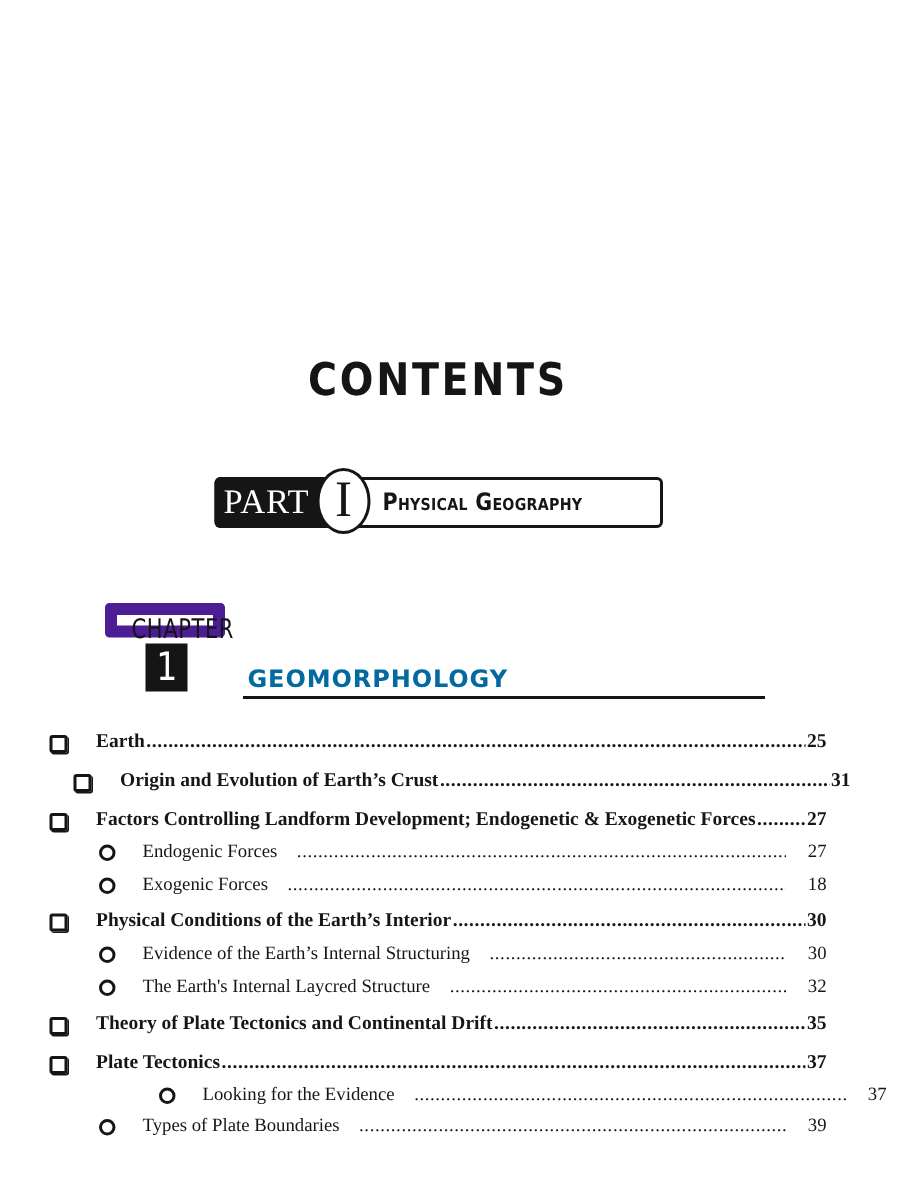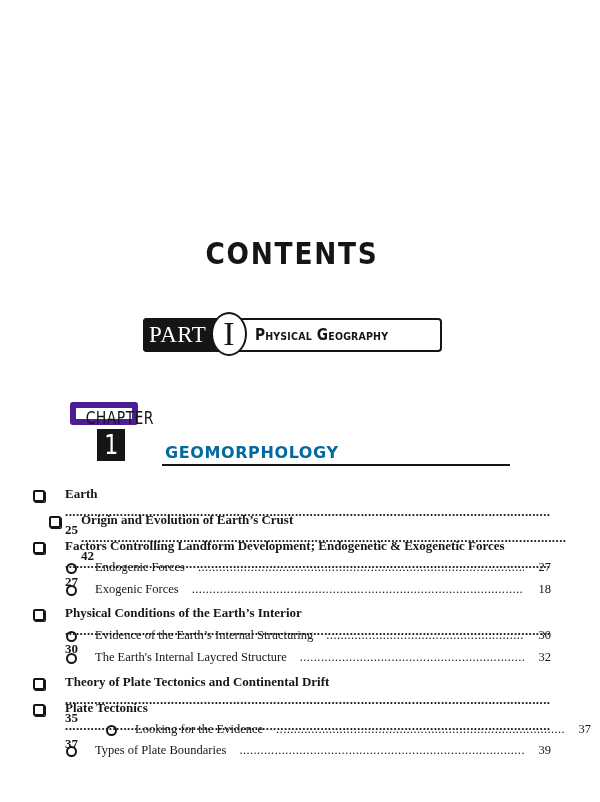--- a/index.html
+++ b/index.html
@@ -86,22 +86,22 @@
       color: #151515;
       letter-spacing: 0.2px;
       transform: scaleX(0.86);
       transform-origin: 0 0;
       white-space: nowrap;
     }
     
     .chapter-box {
       position: absolute;
       left: 70px; top: 402px;
-      width: 68px; height: 23px;
-      border: 6px solid #4c1d95;
+      width: 80px; height: 23px;
+      border: 8px solid #4c1d95;
       border-radius: 3px;
       box-sizing: border-box;
       text-align: center;
     }
     .chapter-label {
       font-family: "DejaVu Sans", sans-serif;
       font-size: 18px;
       line-height: 20px;
       color: #151515;
       display: inline-block;
@@ -169,21 +169,21 @@
       position: absolute;
       top: 0;
       right: 49px;
       display: flex;
       align-items: baseline;
       white-space: nowrap;
       overflow: hidden;
       font-size: 13px;
       line-height: 18px;
     }
-    .lvl1 .toc-line { left: 64px; font-weight: bold; flex-direction: column; }
+    .lvl1 .toc-line { left: 64px; font-weight: bold; }
     .lvl2 .toc-line { left: 95px; font-weight: normal; font-size: 12.5px; gap: 12px; }
     .toc-text { flex: 0 0 auto; }
     .toc-dots {
       flex: 1 1 auto;
       overflow: hidden;
       margin: 0 1px;
       letter-spacing: 0.4px;
     }
     .toc-dots::before {
       content: "..................................................................................................................................................................................................................................";
@@ -223,21 +223,21 @@
       <span class="toc-text">Earth</span>
       <span class="toc-dots"></span>
       <span class="toc-page">25</span>
     </div>
   </div>
   <div class="toc-row lvl1" style="top:511px;margin-left:16px;">
     <span class="bullet-square"></span>
     <div class="toc-line">
       <span class="toc-text">Origin and Evolution of Earth’s Crust</span>
       <span class="toc-dots"></span>
-      <span class="toc-page">42</span>
+      <span class="toc-page">31</span>
     </div>
   </div>
   <div class="toc-row lvl1" style="top:537px;">
     <span class="bullet-square"></span>
     <div class="toc-line">
       <span class="toc-text">Factors Controlling Landform Development; Endogenetic &amp; Exogenetic Forces</span>
       <span class="toc-dots"></span>
       <span class="toc-page">27</span>
     </div>
   </div>

